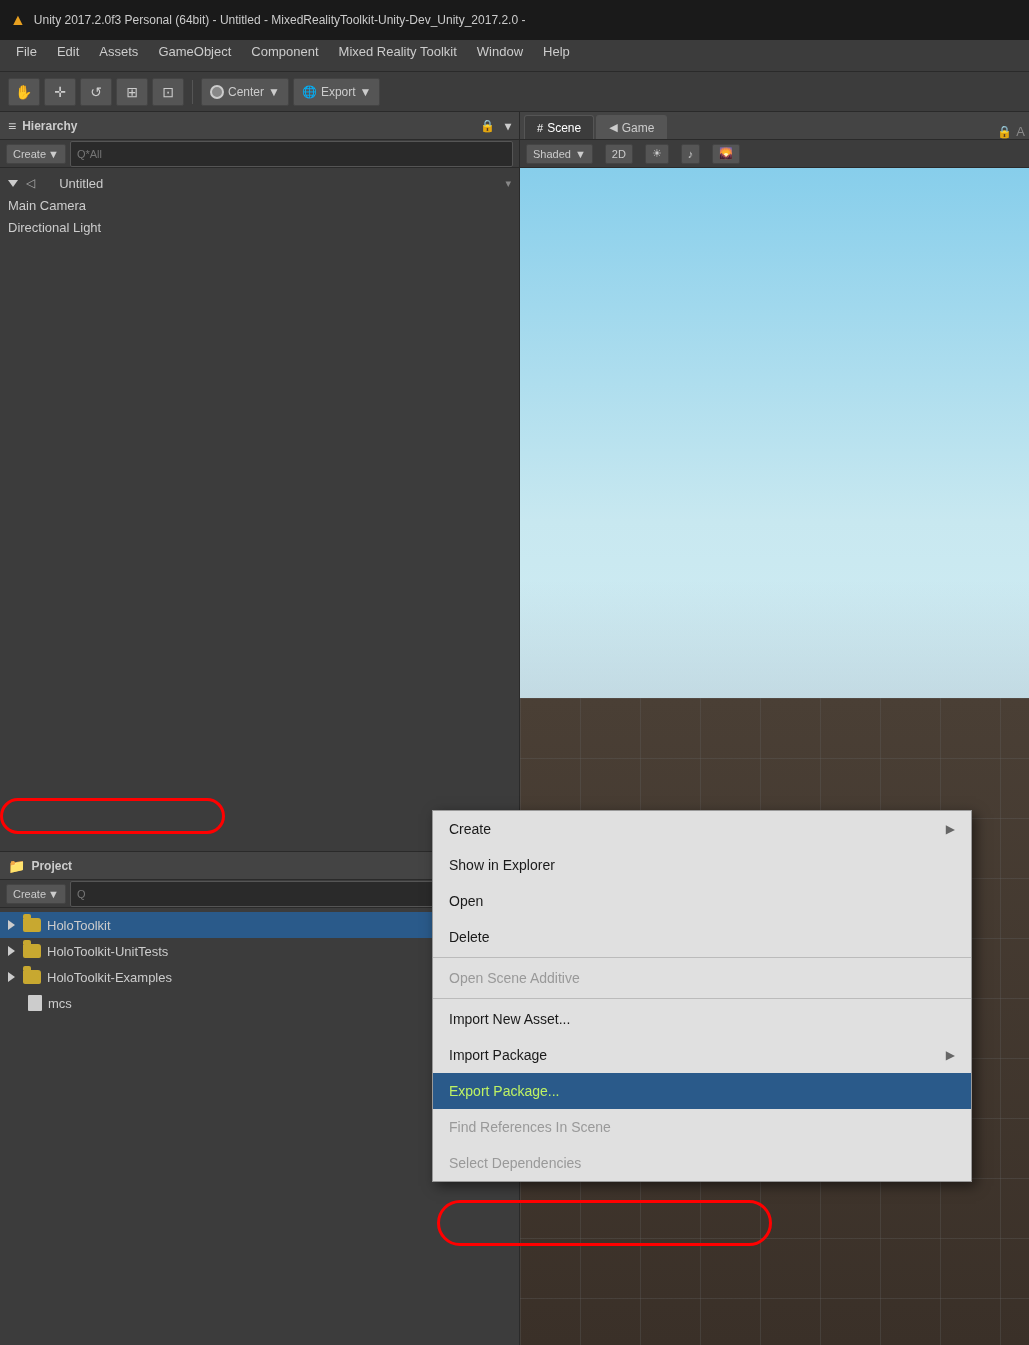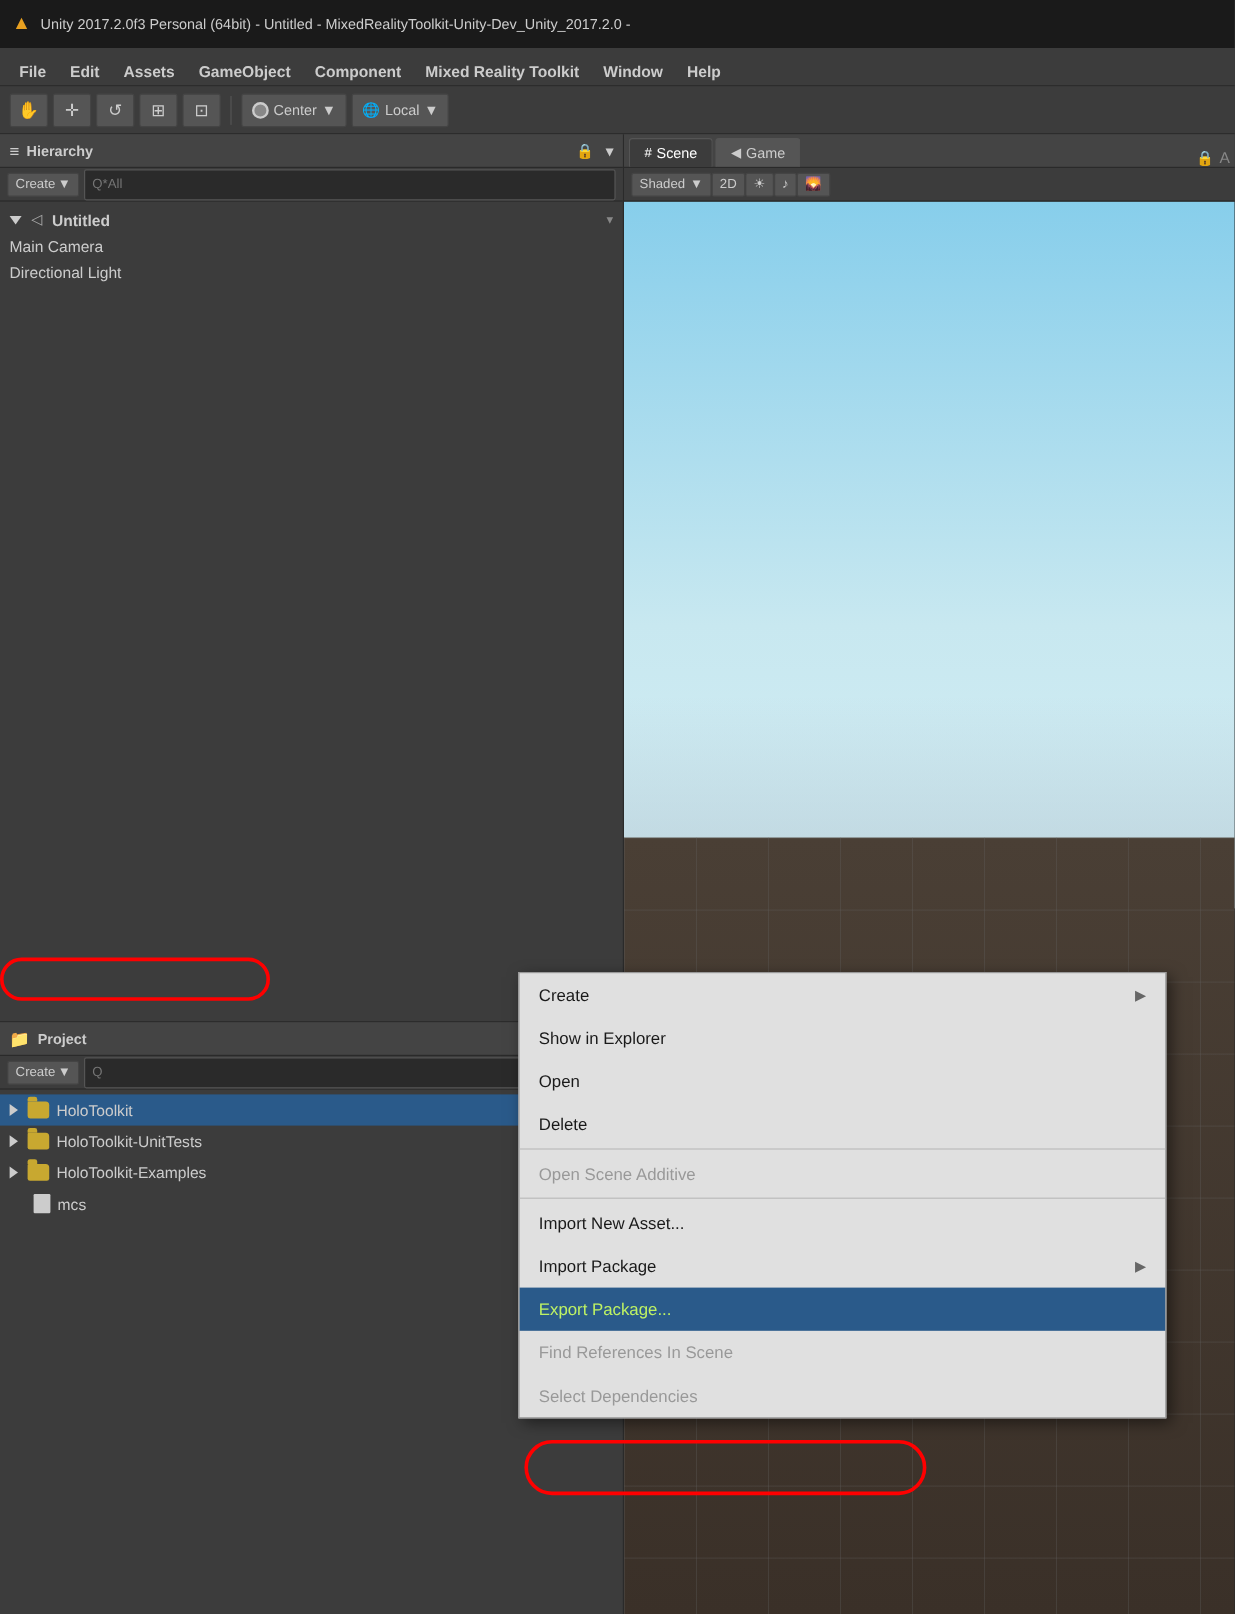--- a/index.html
+++ b/index.html
@@ -24,24 +24,23 @@
       color: #cccccc;
       font-size: 12px;
     }
 
     
     #menubar {
       width: 100%;
       height: 32px;
       background: #3c3c3c;
       display: flex;
-      align-items: flex-end;
+      align-items: flex-start;
       padding: 0 6px;
       border-bottom: 1px solid #2a2a2a;
-      font-weight: bold;
     }
     .menu-item {
       color: #cccccc;
       padding: 4px 10px;
       cursor: pointer;
       font-size: 13px;
       border-radius: 2px;
     }
 
     
@@ -293,21 +292,21 @@
       font-size: 11px;
     }
 
     
     .scene-toolbar {
       height: 28px;
       background: #3c3c3c;
       display: flex;
       align-items: center;
       padding: 0 6px;
-      gap: 0;
+      gap: 12px;
       border-bottom: 1px solid #2a2a2a;
     }
     .scene-dropdown {
       height: 20px;
       background: #555;
       border: 1px solid #444;
       border-radius: 2px;
       color: #ccc;
       font-size: 11px;
       display: flex;
@@ -447,21 +446,21 @@
   <div class="toolbar-btn">⊞</div>
   <div class="toolbar-btn">⊡</div>
   <div class="toolbar-separator"></div>
   <div class="toolbar-dropdown">
     <span style="width:14px;height:14px;background:#888;border-radius:50%;display:inline-block;border:2px solid #ccc;"></span>
     <span>Center</span>
     <span>▼</span>
   </div>
   <div class="toolbar-dropdown">
     <span style="font-size:12px;">🌐</span>
-    <span>Local</span>
+    <span>Export</span>
     <span>▼</span>
   </div>
 </div>
 
 <div id="main-layout">
 
   <div id="left-panel">
 
     <div id="hierarchy-panel">
       <div class="panel-header">
@@ -475,21 +474,21 @@
         <div class="create-btn">
           <span>Create</span>
           <span>▼</span>
         </div>
         <input class="search-box" type="text" placeholder="Q*All" style="">
       </div>
       <div class="panel-content">
         <div class="hierarchy-item hierarchy-root">
           <span class="triangle-down"></span>
           <span style="color:#aaa;font-size:12px;">◁</span>
-          <span style="margin-left:4px;font-weight:bold;">Untitled</span>
+          <span style="margin-left:20px;font-weight:normal;">Untitled</span>
           <span style="flex:1"></span>
           <span style="font-size:11px;color:#888;">▾</span>
         </div>
         <div class="hierarchy-item hierarchy-child">
           <span>Main Camera</span>
         </div>
         <div class="hierarchy-item hierarchy-child">
           <span>Directional Light</span>
         </div>
       </div>

